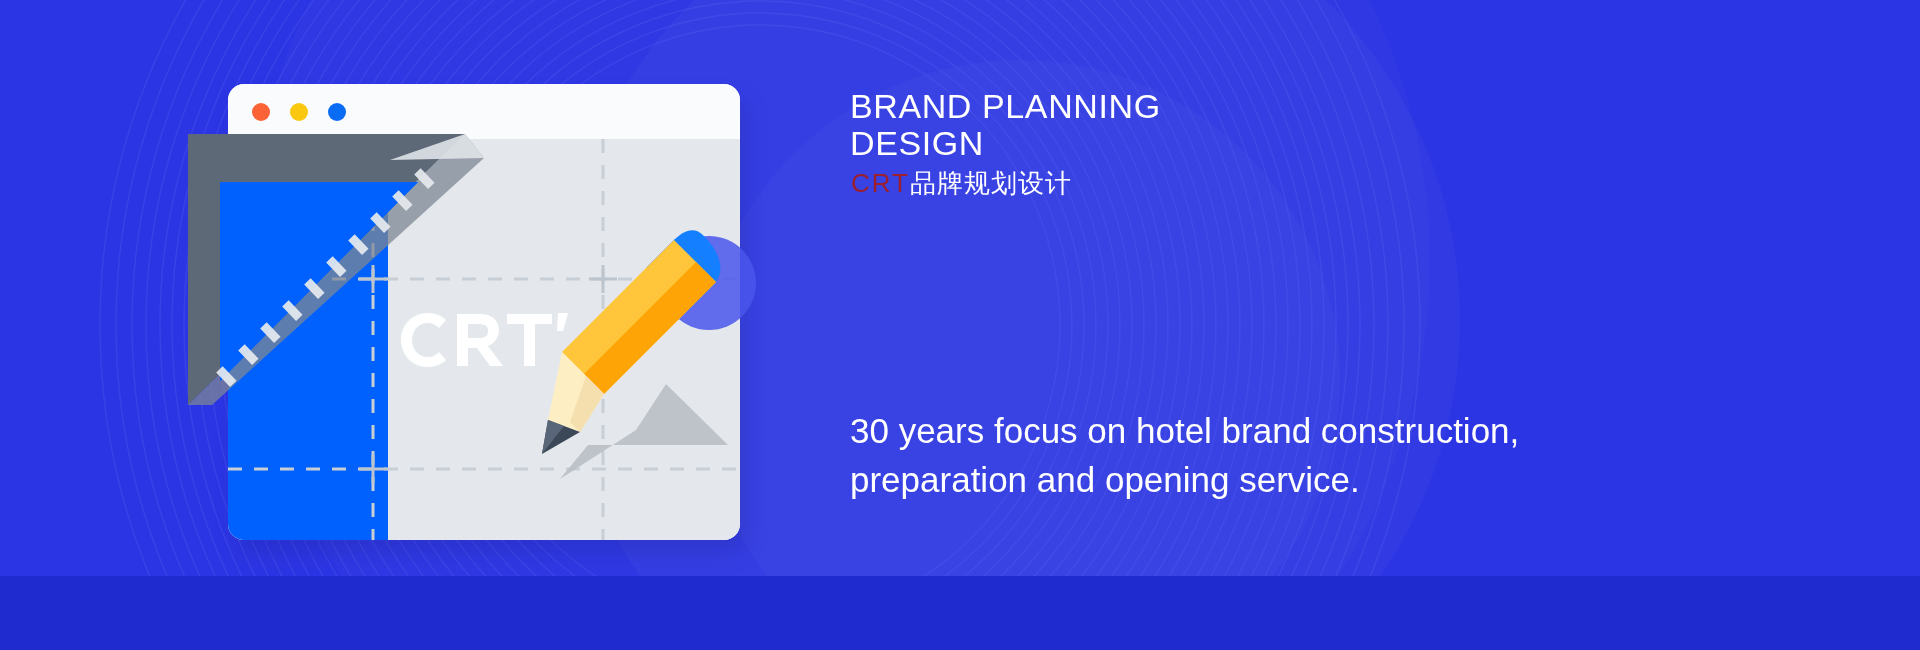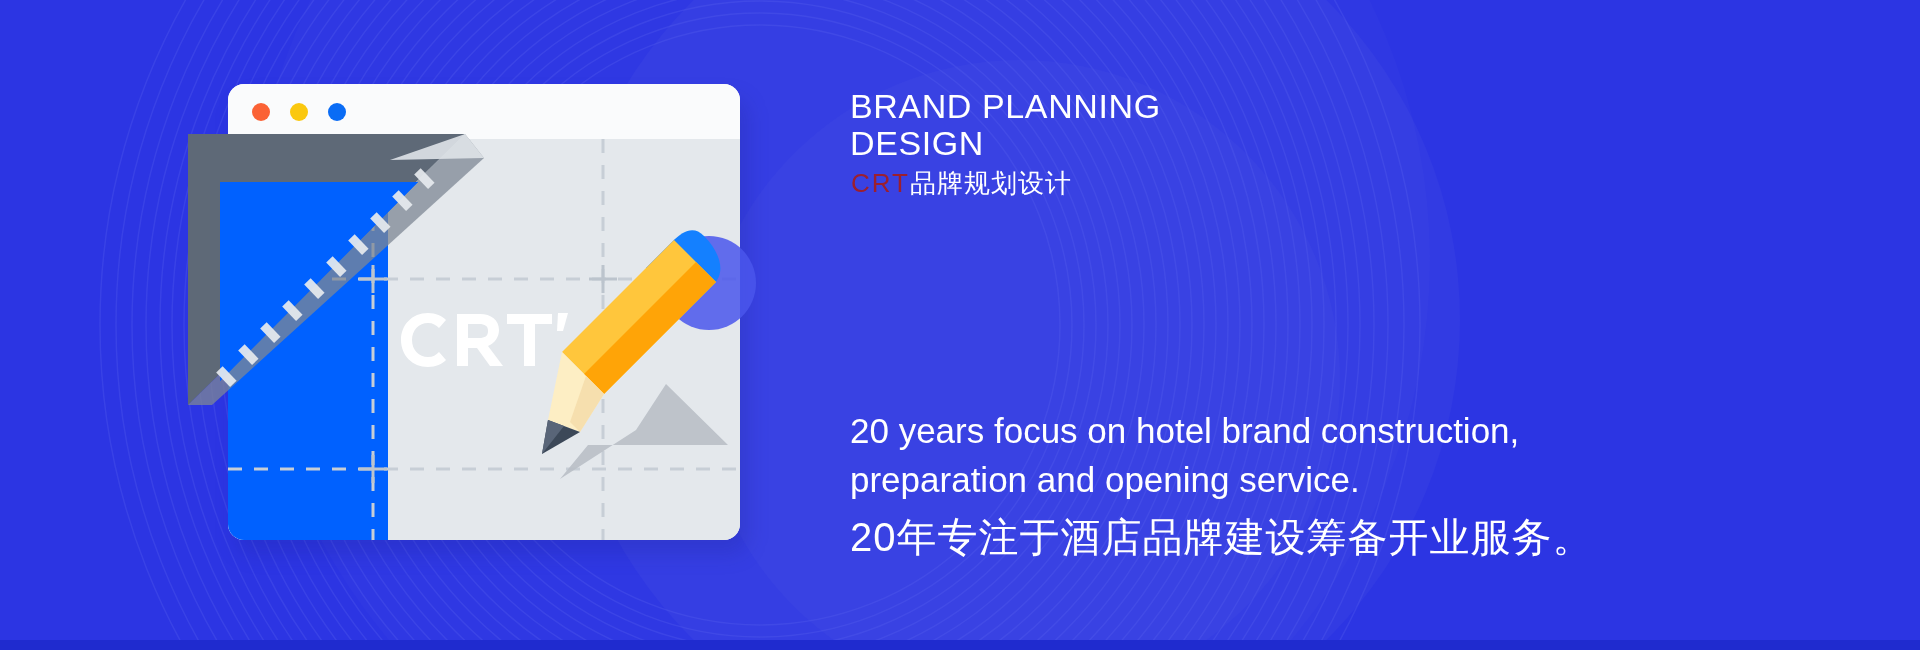--- a/index.html
+++ b/index.html
@@ -3,21 +3,21 @@
 <meta charset="utf-8">
 <style>
   html, body {
     margin: 0;
     padding: 0;
     background: #1f2bcf;
   }
   #banner {
     position: relative;
     width: 1920px;
-    height: 640px;
+    height: 576px;
     overflow: hidden;
     background: #2c35e3;
     font-family: "Liberation Sans", sans-serif;
   }
 
   
   .bg-base {
     position: absolute;
     inset: 0;
     background: #2c35e3;
@@ -284,19 +284,18 @@
 
   <div id="copy">
 
     <div class="heading">BRAND PLANNING
 DESIGN</div>
 
     <div class="sub-cn">
       <span class="crt-mark">CRT</span><span>品牌规划设计</span>
     </div>
 
-    <div class="tagline-en">20 years focus on hotel brand construction,
+    <div class="tagline-en">30 years focus on hotel brand construction,
 preparation and opening service.</div>
 
-    <div class="tagline-cn">20年专注于酒店品牌建设筹备开业服务。</div>
   </div>
 
 </div>
 
 </body></html>

